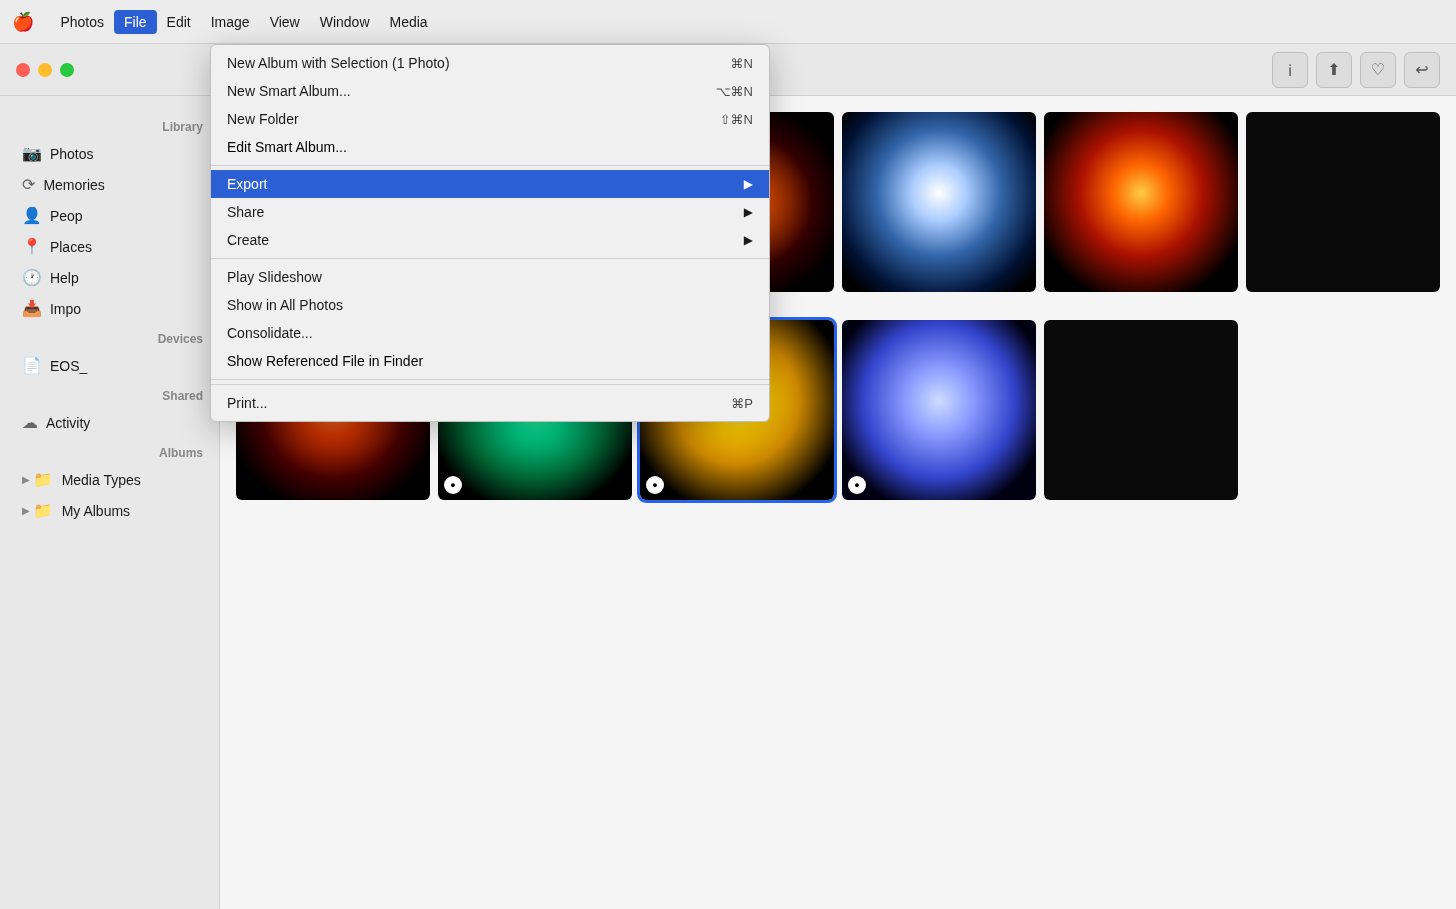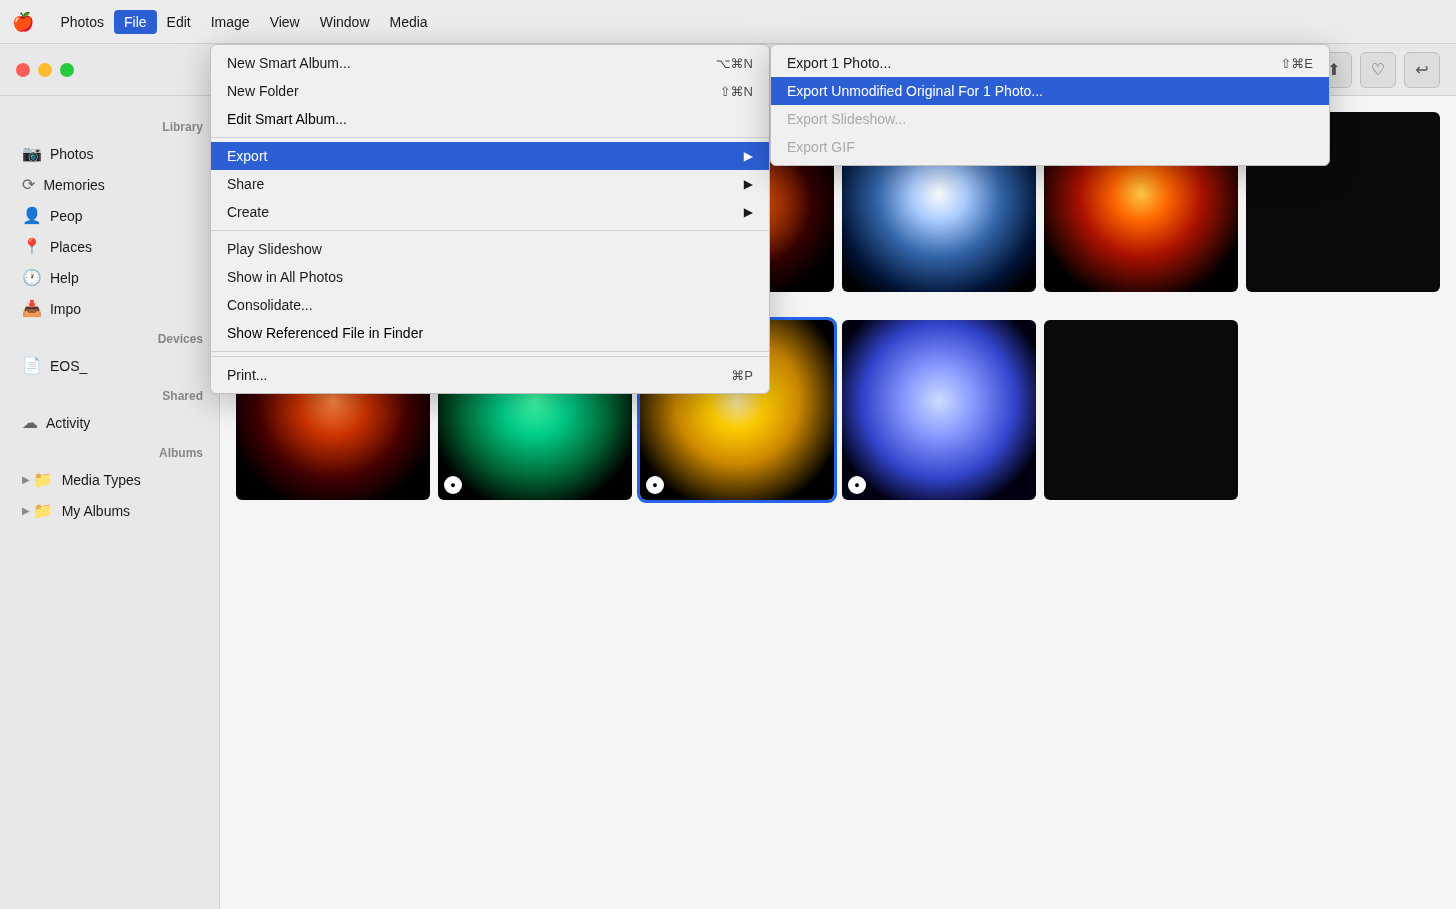--- a/index.html
+++ b/index.html
@@ -380,20 +380,24 @@
         <div style="position:absolute;bottom:6px;left:6px;width:18px;height:18px;background:white;border-radius:50%;display:flex;align-items:center;justify-content:center;font-size:9px;">●</div>
       </div>
       <div class="photo-thumb fw-dark" style="height:180px;"></div>
     </div>
   </div>
 </div>
 
 <div class="file-menu-overlay">
   <div class="file-menu">
     <div class="menu-item">
+      <span>New Album with Selection (1 Photo)</span>
+      <span class="shortcut">⌘N</span>
+    </div>
+    <div class="menu-item">
       <span>New Smart Album...</span>
       <span class="shortcut">⌥⌘N</span>
     </div>
     <div class="menu-item">
       <span>New Folder</span>
       <span class="shortcut">⇧⌘N</span>
     </div>
     <div class="menu-item disabled">
       <span>Edit Smart Album...</span>
     </div>
@@ -424,28 +428,13 @@
       <span>Show Referenced File in Finder</span>
     </div>
     <div class="menu-separator"></div>
     <div class="menu-separator"></div>
     <div class="menu-item">
       <span>Print...</span>
       <span class="shortcut">⌘P</span>
     </div>
   </div>
 
-  <div class="export-submenu">
-    <div class="menu-item">
-      <span>Export 1 Photo...</span>
-      <span class="shortcut">⇧⌘E</span>
-    </div>
-    <div class="menu-item highlighted">
-      <span>Export Unmodified Original For 1 Photo...</span>
-    </div>
-    <div class="menu-item disabled">
-      <span>Export Slideshow...</span>
-    </div>
-    <div class="menu-item disabled">
-      <span>Export GIF</span>
-    </div>
-  </div>
 </div>
 
 </body></html>

